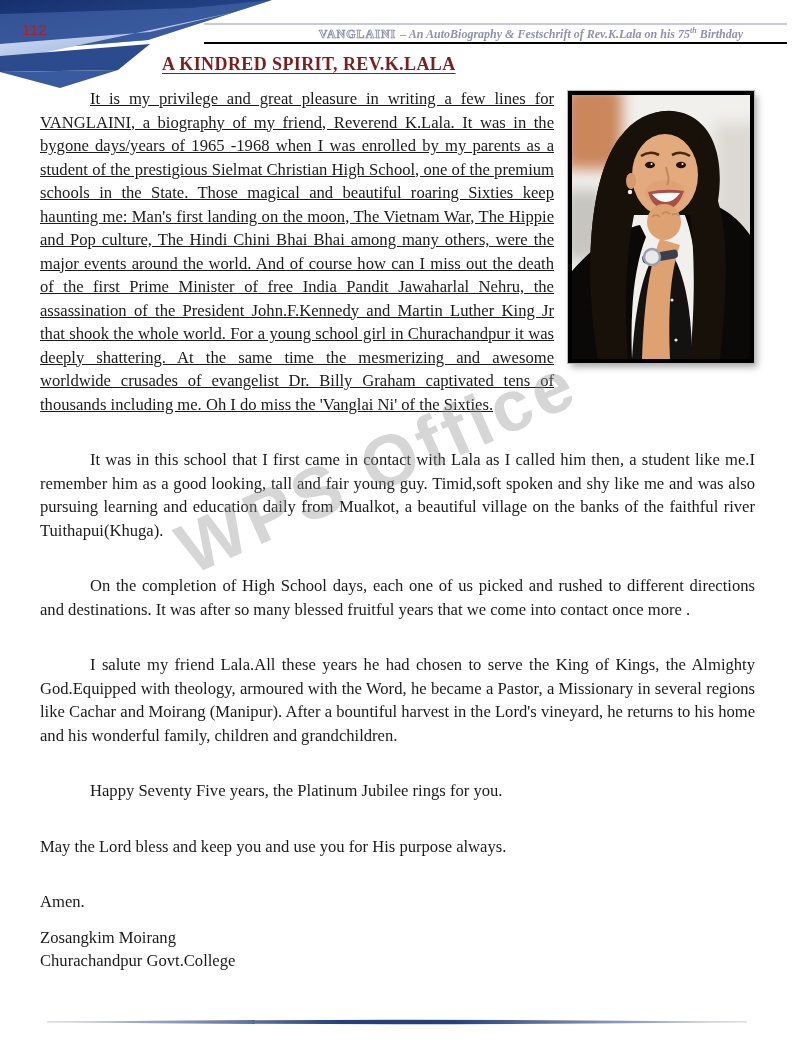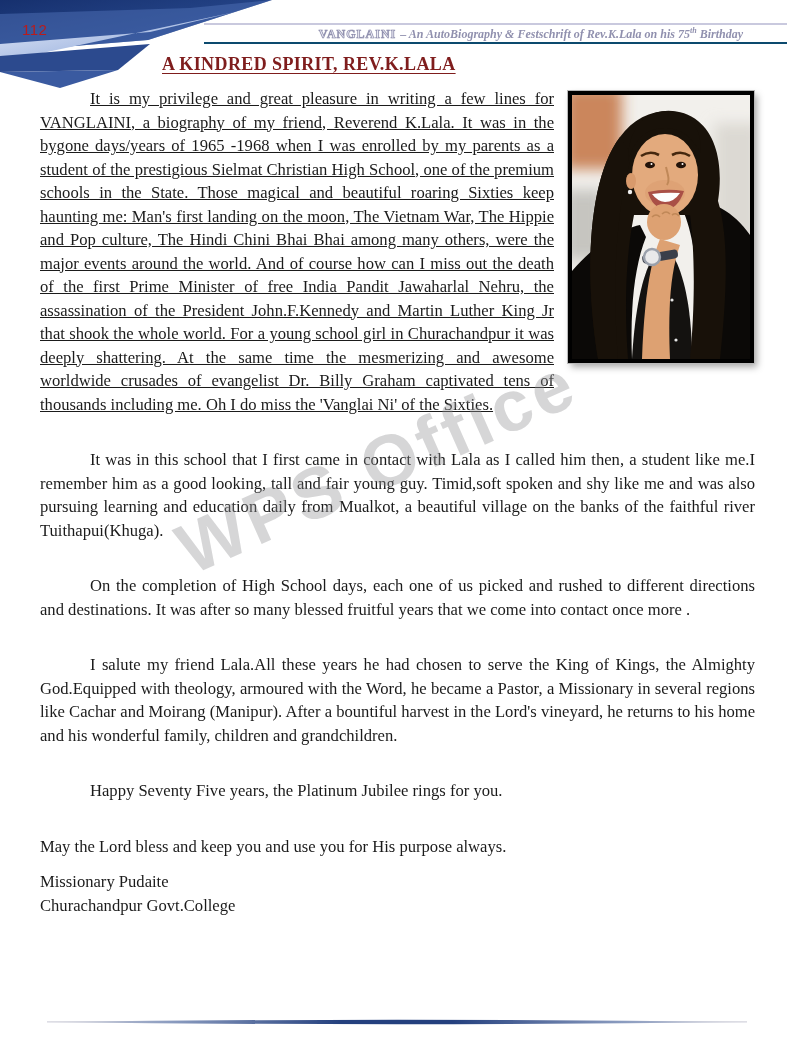--- a/index.html
+++ b/index.html
@@ -14,21 +14,21 @@
   
   .corner{position:absolute;top:0;left:0;z-index:3;}
   .page-num{
     position:absolute;top:21px;left:22px;z-index:4;
     color:#b91c1c;font-family:"Liberation Sans",sans-serif;
     font-size:15px;letter-spacing:0.5px;
   }
   .header-band{
     position:absolute;top:23px;left:204px;right:7px;height:21px;
     border-top:2px solid #c9c9de;
-    border-bottom:2px solid #0c4a6e;
+    border-bottom:2px solid #000000;
     display:flex;align-items:center;justify-content:flex-end;
     padding-right:44px;box-sizing:border-box;
     z-index:2;
   }
   .header-title{
     font-size:12px;color:#9090ae;font-style:italic;font-weight:bold;
     white-space:nowrap;
   }
   .header-title .brand{
     font-style:normal;letter-spacing:1px;color:#e9e9f3;
@@ -173,23 +173,24 @@
       <path d="M80,122 Q84,118 88,122 M90,119 Q94,115 98,119 M100,120 Q104,117 107,121" stroke="#c08858" stroke-width="1.6" fill="none"></path>
     </svg>
   </div>
 
   <p class="para indent first">It is my privilege and great pleasure in writing a few lines for VANGLAINI, a biography of my friend, Reverend K.Lala. It was in the bygone days/years of 1965 -1968 when I was enrolled by my parents as a student of the prestigious Sielmat Christian High School, one of the premium schools in the State. Those magical and beautiful roaring Sixties keep haunting me: Man's first landing on the moon, The Vietnam War, The Hippie and Pop culture, The Hindi Chini Bhai Bhai among many others, were the major events around the world. And of course how can I miss out the death of the first Prime Minister of free India Pandit Jawaharlal Nehru, the assassination of the President John.F.Kennedy and Martin Luther King Jr that shook the whole world. For a young school girl in Churachandpur it was deeply shattering. At the same time the mesmerizing and awesome worldwide crusades of evangelist Dr. Billy Graham captivated tens of thousands including me. Oh I do miss the 'Vanglai Ni' of the Sixties.</p>
   <p class="para indent gap">It was in this school that I first came in contact with Lala as I called him then, a student like me.I remember him as a good looking, tall and fair young guy. Timid,soft spoken and shy like me and was also pursuing learning and education daily from Mualkot, a beautiful village on the banks of the faithful river Tuithapui(Khuga).</p>
   <p class="para indent gap">On the completion of High School days, each one of us picked and rushed to different directions and destinations. It was after so many blessed fruitful years that we come into contact once more .</p>
   <p class="para indent gap">I salute my friend Lala.All these years he had chosen to serve the King of Kings, the Almighty God.Equipped with theology, armoured with the Word, he became a Pastor, a Missionary in several regions like Cachar and Moirang (Manipur). After a bountiful harvest in the Lord's vineyard, he returns to his home and his wonderful family, children and grandchildren.</p>
   <p class="para indent gap">Happy Seventy Five years, the Platinum Jubilee rings for you.</p>
   <p class="para gap">May the Lord bless and keep you and use you for His purpose always.</p>
+  <p class="para gap">Amen.</p>
 
   <div class="sig-block">
-    <p>Missionary Pudaite</p>
+    <p>Zosangkim Moirang</p>
     <p>Churachandpur Govt.College</p>
   </div>
 </div>
 
 <div class="watermark">WPS Office</div>
 
 <svg class="footer-rule" width="700" height="10" viewBox="0 0 700 10">
   <defs>
     <linearGradient id="gFoot" x1="0" y1="0" x2="1" y2="0">
       <stop offset="0" stop-color="#d4d4dc"></stop>

